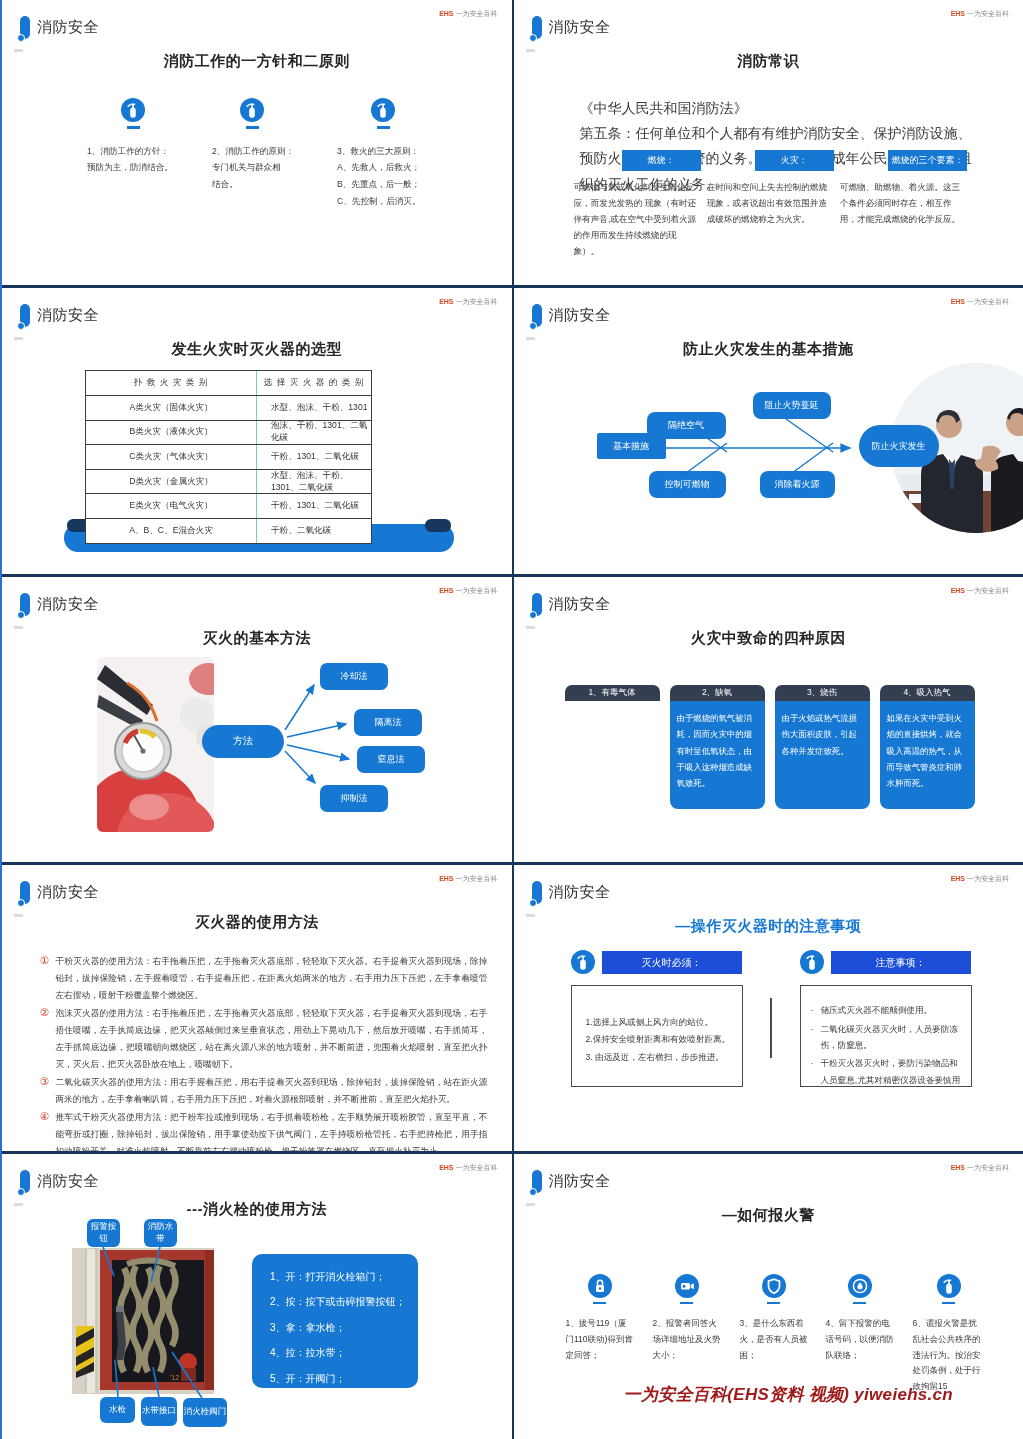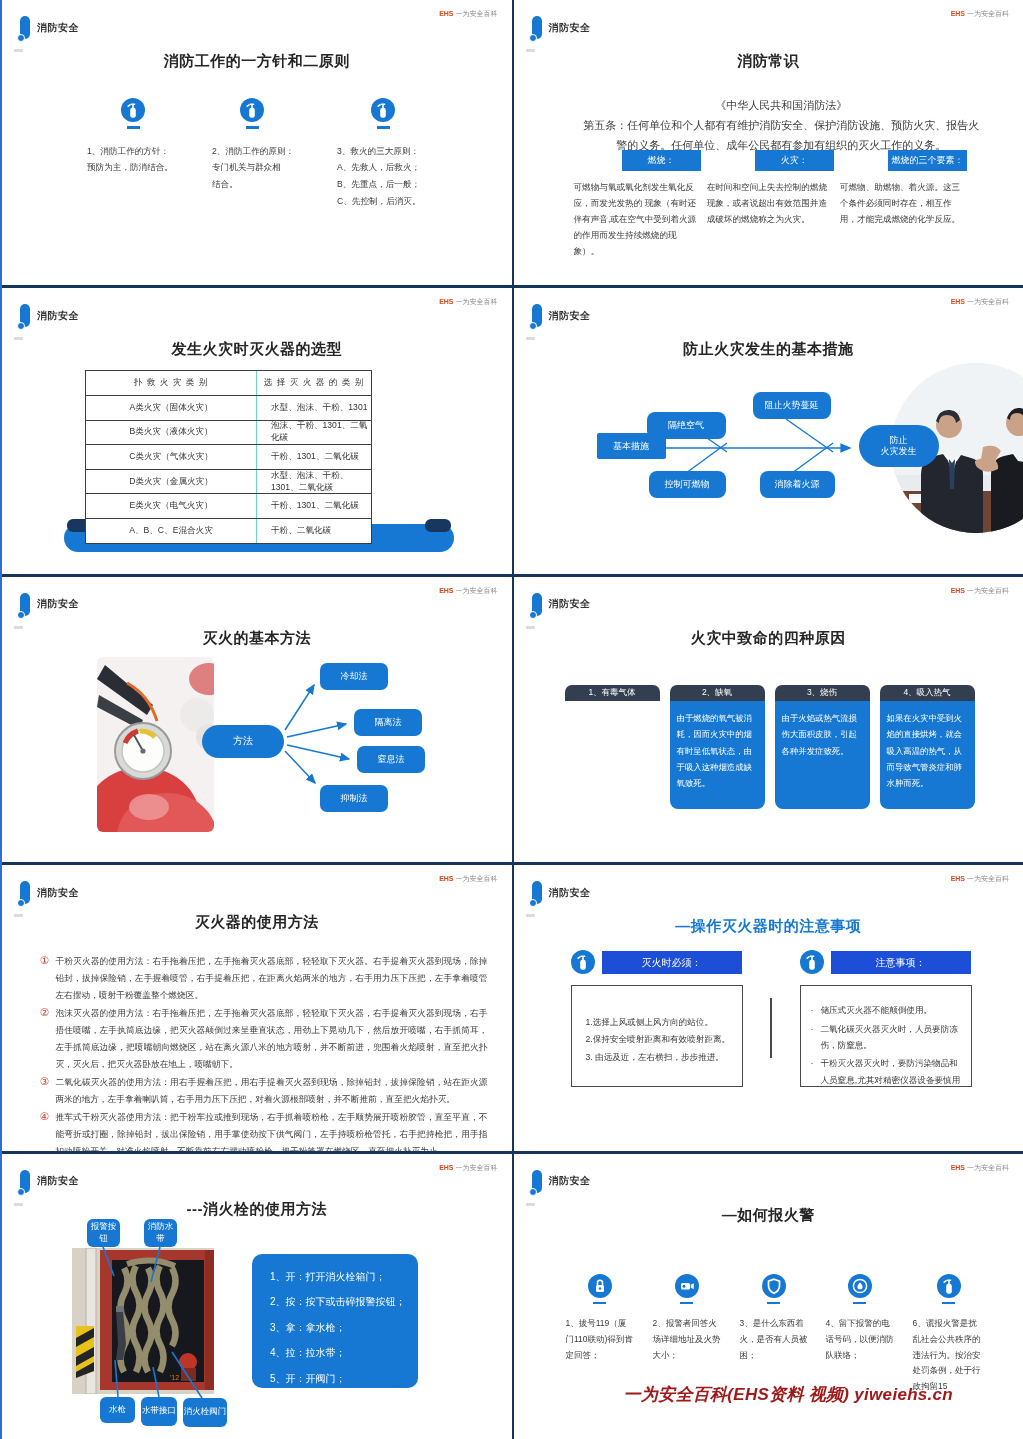--- a/index.html
+++ b/index.html
@@ -5,37 +5,37 @@
   html,body{margin:0;padding:0;background:#fff;font-family:"Liberation Sans","DejaVu Sans",sans-serif;}
   .sheet{width:1023px;height:1439px;background:#16355d;display:grid;
          grid-template-columns:1fr 1fr;grid-template-rows:repeat(5,1fr);
          grid-column-gap:2px;grid-row-gap:3px;border-left:2px solid #2e6fd0;box-sizing:border-box;}
   .slide{position:relative;background:#fff;overflow:hidden;}
   
   .s-header{position:absolute;top:16px;left:18px;display:flex;align-items:center;gap:7px;z-index:3;}
   .hdr-bar{width:10px;height:23px;background:#1678D3;border-radius:5px;position:relative;}
   .hdr-bar::after{content:"";position:absolute;left:-3px;bottom:-3px;width:6px;height:6px;
         background:#1678D3;border:1.5px solid #fff;border-radius:50%;}
-  .hdr-label{font-size:10px;color:#333;font-weight:700;letter-spacing:.5px;}
+  .hdr-label{font-size:15px;color:#333;font-weight:400;letter-spacing:.5px;}
   .hdr-tick{position:absolute;left:12px;top:49px;width:9px;height:3px;background:#dcdcdc;}
   .logo{position:absolute;top:9px;right:14px;font-size:7px;color:#888;z-index:3;white-space:nowrap;}
   .logo .ehs{color:#d4491f;font-weight:bold;}
   .s-title{position:absolute;top:52px;left:0;right:0;text-align:center;font-size:15px;
         font-weight:bold;color:#262626;letter-spacing:.5px;z-index:2;}
   
   .circle-ico{width:24px;height:24px;border-radius:50%;background:#1678D3;display:flex;
         align-items:center;justify-content:center;flex:none;}
   .ico-dash{width:13px;height:2.5px;background:#1678D3;margin:4px auto 0;}
   .bluebox{background:#1678D3;color:#fff;border-radius:6px;display:flex;align-items:center;
         justify-content:center;text-align:center;position:absolute;font-size:9px;line-height:1.25;}
   
   .s1-col{position:absolute;top:98px;width:125px;}
   .s1-col .txt{margin-top:14px;font-size:8.6px;color:#3a3a3a;line-height:1.95;}
   
-  .s2-intro{position:absolute;top:96px;left:66px;right:40px;font-size:11px;color:#3a3a3a;line-height:1.8;text-align:center;}
+  .s2-intro{position:absolute;top:96px;left:66px;right:40px;font-size:14px;color:#3a3a3a;line-height:1.8;}
   .s2-cols{position:absolute;top:150px;left:60px;right:56px;display:flex;gap:6px;}
   .s2-col{flex:1;}
   .s2-colhdr{height:21px;background:#1678D3;color:#fff;font-size:9px;display:flex;
         align-items:center;justify-content:center;margin-left:48px;}
   .s2-coltxt{margin-top:9px;font-size:8.6px;color:#3a3a3a;line-height:1.85;}
   
   .s3-table{position:absolute;top:82px;left:83px;width:287px;border:1px solid #3d3d3d;
         background:#fff;z-index:2;box-sizing:border-box;}
   .t-row{height:23.6px;display:flex;border-bottom:1px solid #3d3d3d;font-size:8.6px;color:#333;}
   .t-row:last-child{border-bottom:none;}
@@ -242,21 +242,21 @@
       <line x1="166" y1="131" x2="213" y2="164" stroke="#1678D3" stroke-width="1.4"></line>
       <line x1="168" y1="188" x2="213" y2="155" stroke="#1678D3" stroke-width="1.4"></line>
       <line x1="272" y1="131" x2="319" y2="164" stroke="#1678D3" stroke-width="1.4"></line>
       <line x1="274" y1="188" x2="319" y2="155" stroke="#1678D3" stroke-width="1.4"></line>
     </svg>
     <div class="bluebox" style="left:83px;top:145px;width:69px;height:26px;border-radius:2px;">基本措施</div>
     <div class="bluebox" style="left:133px;top:104px;width:79px;height:27px;border-radius:8px;margin-top:20px;">隔绝空气</div>
     <div class="bluebox" style="left:239px;top:104px;width:78px;height:27px;border-radius:8px;">阻止火势蔓延</div>
     <div class="bluebox" style="left:135px;top:183px;width:77px;height:27px;border-radius:8px;">控制可燃物</div>
     <div class="bluebox" style="left:246px;top:183px;width:75px;height:27px;border-radius:8px;">消除着火源</div>
-    <div class="bluebox" style="left:345px;top:137px;width:80px;height:42px;border-radius:21px;flex-direction:column;z-index:2;">
+    <div class="bluebox" style="left:345px;top:137px;width:80px;height:42px;border-radius:21px;flex-direction:row;z-index:2;">
       <div>防止</div>
       <div>火灾发生</div>
     </div>
     <div class="s4-photo">
       <svg width="170" height="170" viewBox="0 0 170 170">
         <rect width="170" height="170" fill="#e8ecef"></rect>
         <rect width="170" height="112" fill="#f0f3f5"></rect>
         <rect y="128" width="170" height="42" fill="#6e4434"></rect>
         <rect x="18" y="131" width="44" height="9" fill="#f6f8f9"></rect>
         <rect x="120" y="133" width="40" height="8" fill="#eef1f2"></rect>

